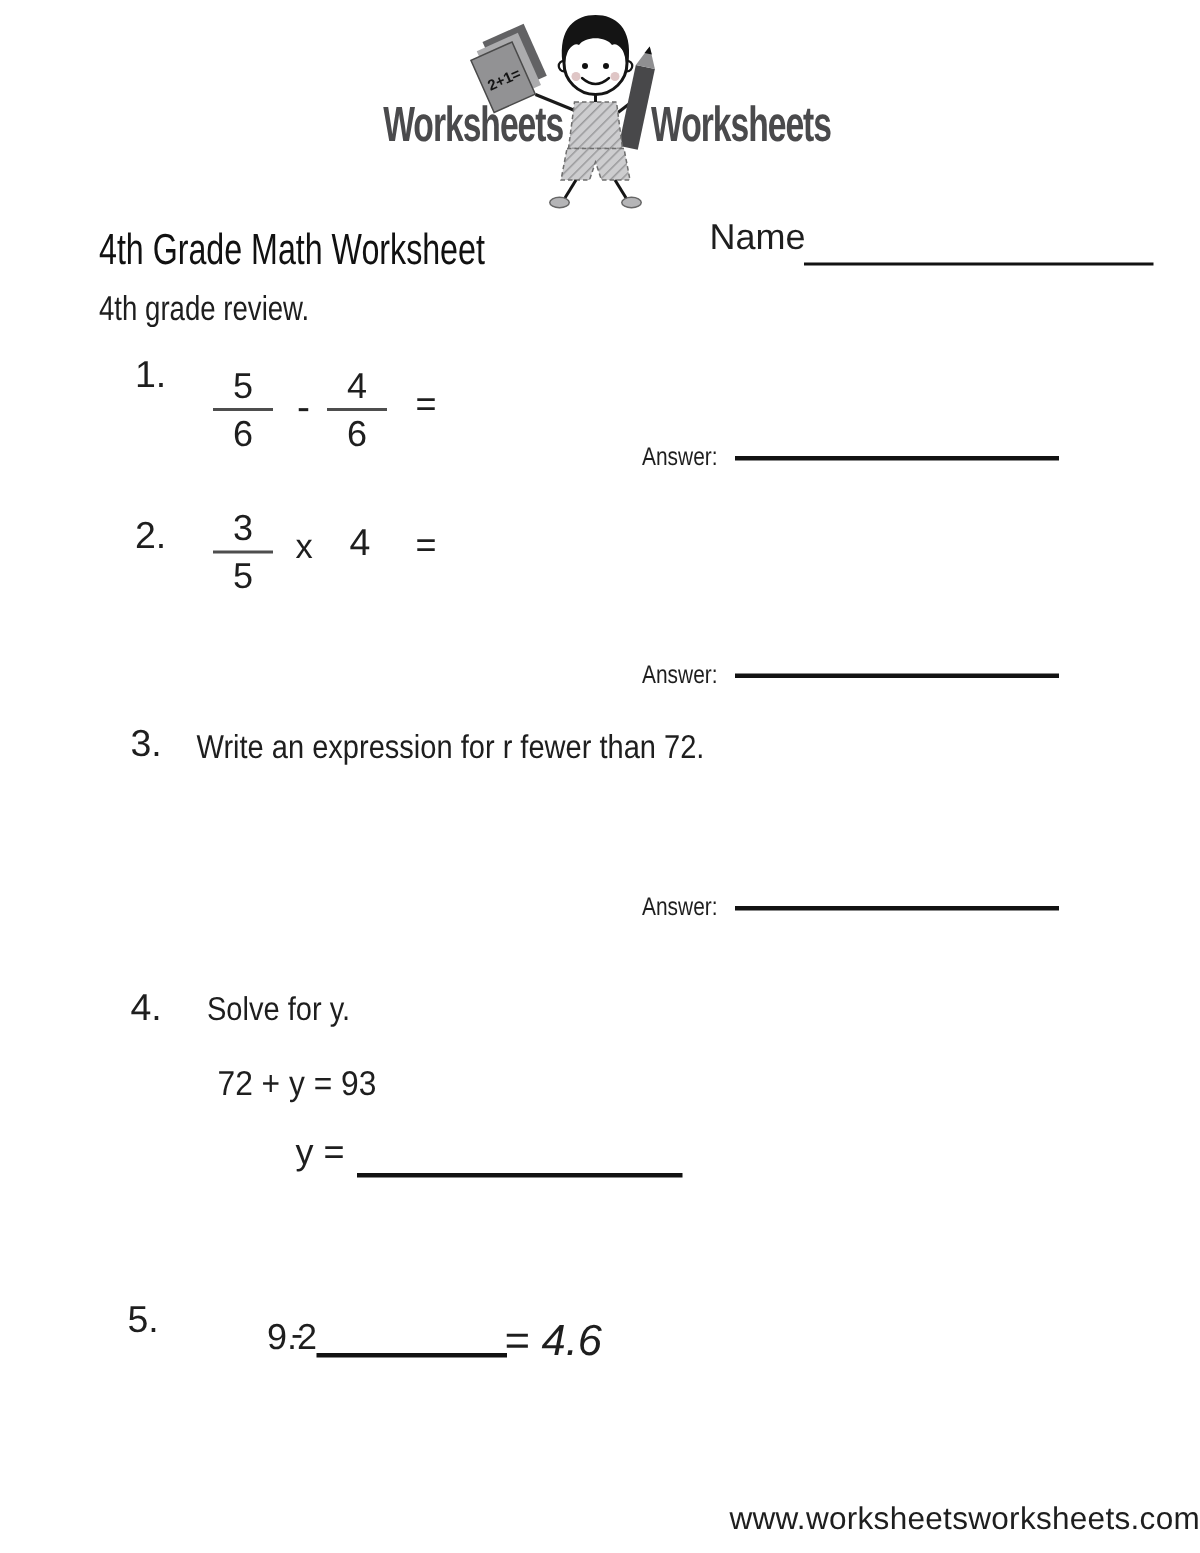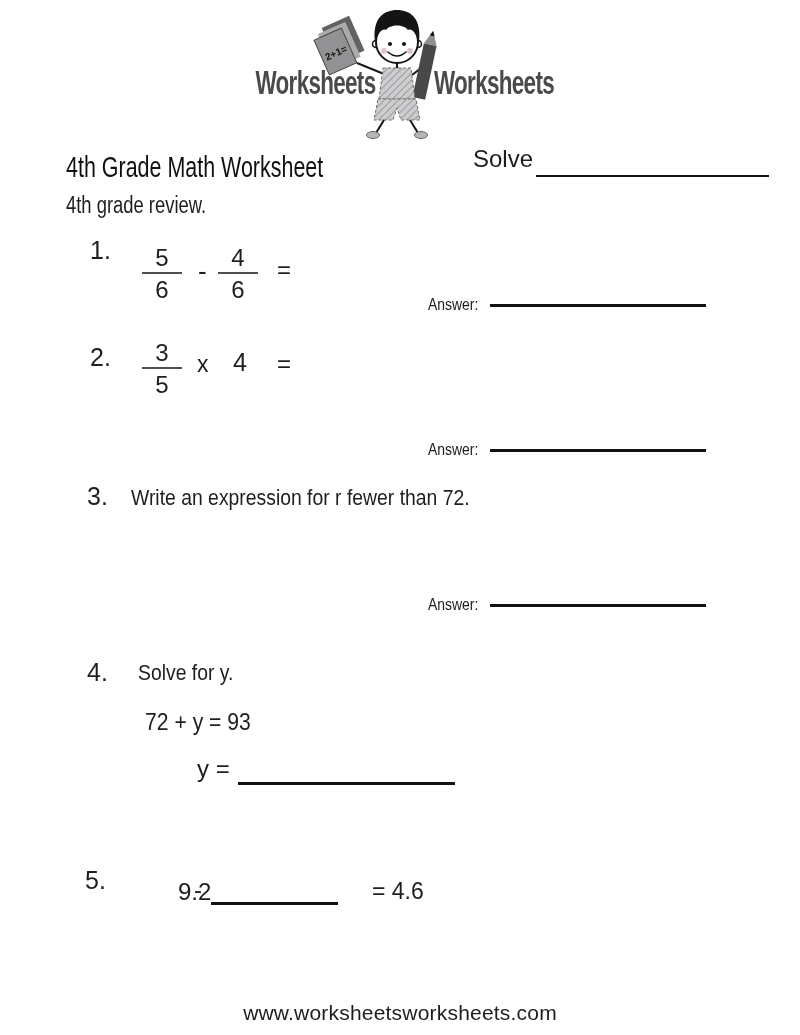--- a/index.html
+++ b/index.html
@@ -43,21 +43,21 @@
   
   .pnum{font-size:25px;}
   .ptext{font-size:22px;}
   .frac{position:absolute;width:40px;text-align:center;font-size:24px;}
   .frac .num{line-height:28px;}
   .frac .bar{height:2px;background:#4e4e4e;width:100%;}
   .frac .den{line-height:28px;padding-top:2px;}
   .op{font-size:24px;}
   .ans-label{font-size:17px;transform:scaleX(0.82);transform-origin:left top;}
 
-  .footer{left:0;top:1002px;width:800px;text-align:center;font-size:21px;letter-spacing:0.2px;}
+  .footer{left:0;top:1002px;width:800px;text-align:right;font-size:21px;letter-spacing:0.2px;}
 </style>
 </head>
 <body>
 
 <div class="page">
 
   <div class="logo">
     <div class="logo-text left">Worksheets</div>
     <div class="logo-text right">Worksheets</div>
 
@@ -102,21 +102,21 @@
       <path d="M 71,66 L 99,66 L 103,97 L 67,97 Z" fill="url(#hatch)" stroke="#6e6e6e" stroke-width="1" stroke-dasharray="3 2"></path>
       <path d="M 66,97 L 104,97 L 108,118 L 89,118 L 85,106 L 81,118 L 62,118 Z" fill="url(#hatch)" stroke="#6e6e6e" stroke-width="1" stroke-dasharray="3 2"></path>
       <line x1="72" y1="118" x2="64" y2="131" stroke="#151515" stroke-width="2"></line>
       <line x1="98" y1="118" x2="106" y2="131" stroke="#151515" stroke-width="2"></line>
       <ellipse cx="61" cy="133" rx="6.5" ry="3.5" fill="#b5b5b7" stroke="#666" stroke-width="1"></ellipse>
       <ellipse cx="109" cy="133" rx="6.5" ry="3.5" fill="#b5b5b7" stroke="#666" stroke-width="1"></ellipse>
     </svg>
   </div>
 
   <div class="abs title cond74">4th Grade Math Worksheet</div>
-  <div class="abs name-label">Solve</div>
+  <div class="abs name-label">Name</div>
   <div class="hline" style="left:536px;top:175px;width:233px;height:2px;"></div>
   <div class="abs subtitle cond80">4th grade review.</div>
 
   <div class="abs pnum" style="left:90px;top:238px;">1.</div>
   <div class="frac" style="left:142px;top:244px;">
     <div class="num">5</div>
     <div class="bar"></div>
     <div class="den">6</div>
   </div>
   <div class="abs op" style="left:198px;top:258px;font-size:26px;">-</div>
@@ -149,17 +149,17 @@
   <div class="abs pnum" style="left:87px;top:660px;">4.</div>
   <div class="abs ptext cond" style="left:138px;top:662px;">Solve for y.</div>
   <div class="abs cond92" style="left:145px;top:711px;font-size:23px;">72 + y = 93</div>
   <div class="abs" style="left:197px;top:757px;font-size:24px;">y =</div>
   <div class="hline" style="left:238px;top:782px;width:217px;height:3px;"></div>
 
   <div class="abs pnum" style="left:85px;top:868px;">5.</div>
   <div class="abs" style="left:147px;top:880px;font-size:24px;margin-left:31px;">9.2</div>
   <div class="abs op" style="left:194px;top:878px;">-</div>
   <div class="hline" style="left:211px;top:902px;width:127px;height:3px;"></div>
-  <div class="abs" style="left:372px;top:880px;font-size:23px;">= 4.6</div>
+  <div class="abs" style="left:336px;top:880px;font-size:29px;font-style:italic;">= 4.6</div>
 
   <div class="abs footer">www.worksheetsworksheets.com</div>
 
 </div>
 
 </body></html>

